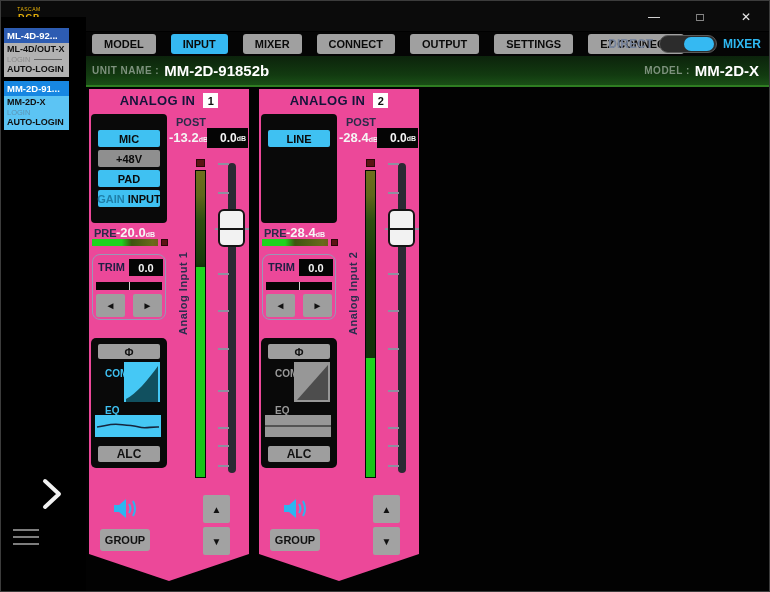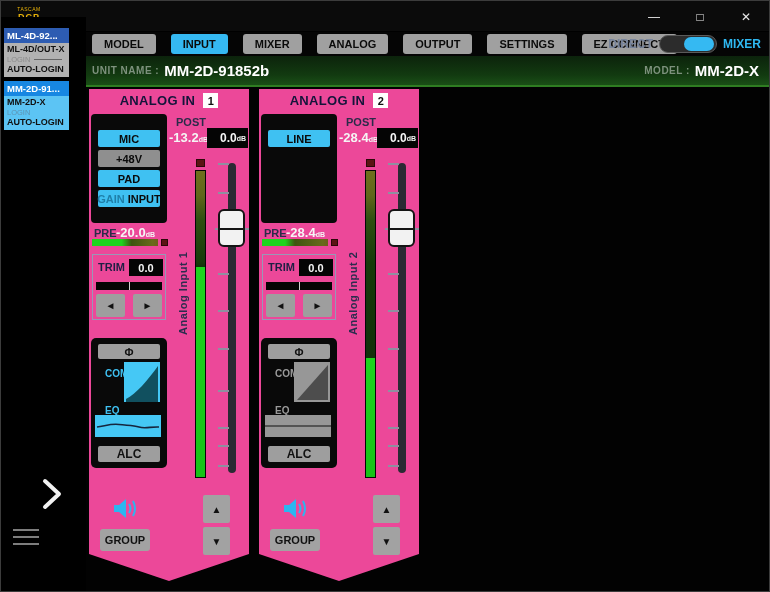--- a/index.html
+++ b/index.html
@@ -87,21 +87,21 @@
   .tick.long { left:0; width:34px; height:2px; }
   .fader-cap { position:absolute; left:3px; top:46px; width:27px; height:38px; background:#f2f2f2; border:2px solid #141414; border-radius:6px; z-index:2; cursor:grab; }
   .fader-cap::after { content:""; position:absolute; left:0; right:0; top:50%; height:2px; background:#141414; }
 
   .pre-label { position:absolute; left:5px; top:138px; font-size:11px; font-weight:bold; color:#2b2b49; }
   .pre-value { position:absolute; left:27px; top:136px; font-size:13px; font-weight:bold; color:#f5f5f5; white-space:nowrap; }
   .pre-meter { position:absolute; left:3px; top:150px; width:66px; height:7px;
                background:linear-gradient(90deg,#1ed41e 0%,#1ed41e var(--pg),#3f5410 calc(var(--pg) + 15%),#6a6a1c 92%,#6e5d1a 100%); }
   .pre-clip { position:absolute; left:72px; top:150px; width:7px; height:7px; background:#5c1414; border:1px solid #2d0808; }
 
-  .trim-box { position:absolute; left:3px; top:165px; width:74px; height:66px; border:1px solid #9898b6; border-radius:0; }
+  .trim-box { position:absolute; left:3px; top:165px; width:74px; height:66px; border:1px solid #9898b6; border-radius:8px; }
   .trim-label { position:absolute; left:5px; top:6px; font-size:11px; font-weight:bold; color:#1e1e44; }
   .trim-value { position:absolute; left:36px; top:4px; width:34px; height:17px; background:#050505; color:#f5f5f5; font-size:11px; font-weight:bold; display:flex; align-items:center; justify-content:center; }
   .trim-slider { position:absolute; left:3px; top:27px; width:66px; height:8px; background:#050505; cursor:pointer; }
   .trim-slider::after { content:""; position:absolute; left:50%; top:0; width:1px; height:8px; background:#cfcfcf; }
   .trim-btn { position:absolute; top:39px; width:29px; height:23px; background:#9e9e9e; border-radius:2px; font-size:10px; color:#111; display:flex; align-items:center; justify-content:center; cursor:pointer; }
   .trim-btn.left { left:3px; } .trim-btn.right { left:40px; }
 
   .proc-panel { position:absolute; left:2px; top:249px; width:76px; height:130px; background:#090909; border-radius:5px; }
   .phase-btn { position:absolute; left:7px; top:6px; width:62px; height:15px; background:#9e9e9e; border-radius:2px; font-size:11px; font-weight:bold; color:#111; display:flex; align-items:center; justify-content:center; cursor:pointer; }
   .proc-label { position:absolute; left:14px; font-size:10px; font-weight:bold; }
@@ -167,21 +167,21 @@
     </div>
   </div>
 
   <div id="right">
 
     <div id="navbar">
       <div id="tabs">
         <div class="tab">MODEL</div>
         <div class="tab active">INPUT</div>
         <div class="tab">MIXER</div>
-        <div class="tab">ANALOG</div>
+        <div class="tab">CONNECT</div>
         <div class="tab">OUTPUT</div>
         <div class="tab">SETTINGS</div>
         <div class="tab">EZ CONNECT</div>
       </div>
       <div id="mode-toggle">
         <span id="toggle-left">DIRECT</span>
         <div id="toggle-track">
           <div id="toggle-knob"></div>
         </div>
         <span id="toggle-right">MIXER</span>

